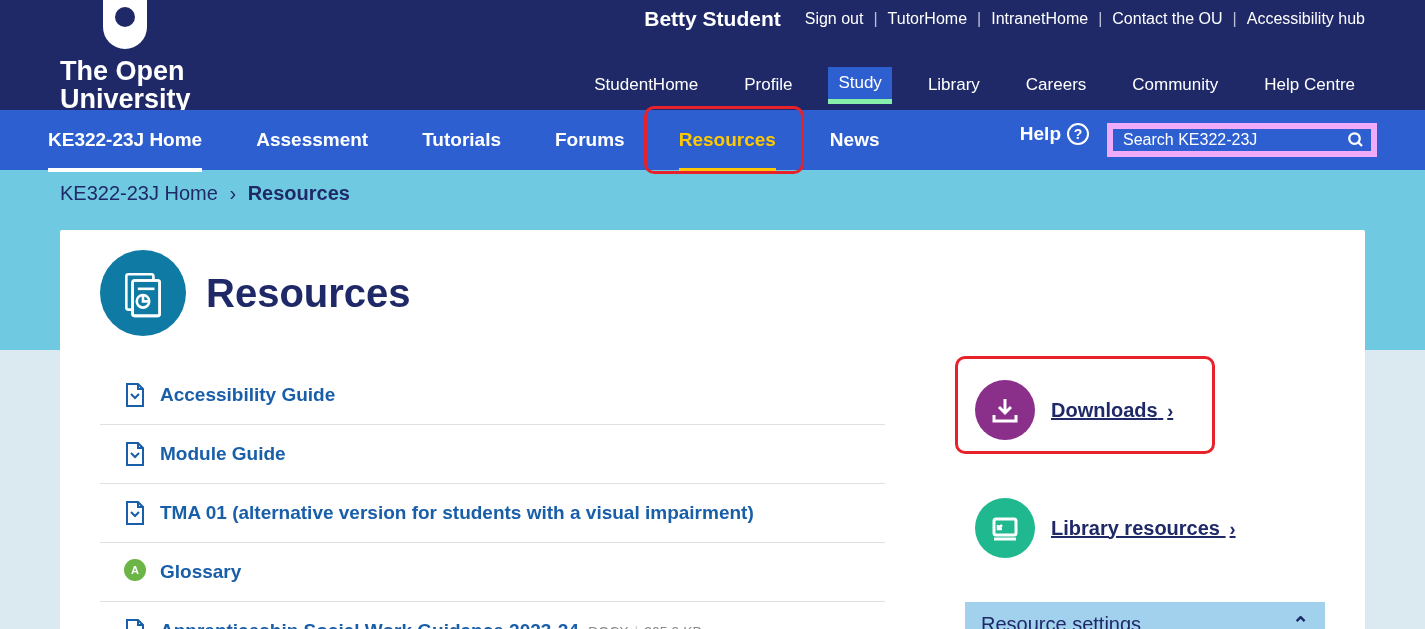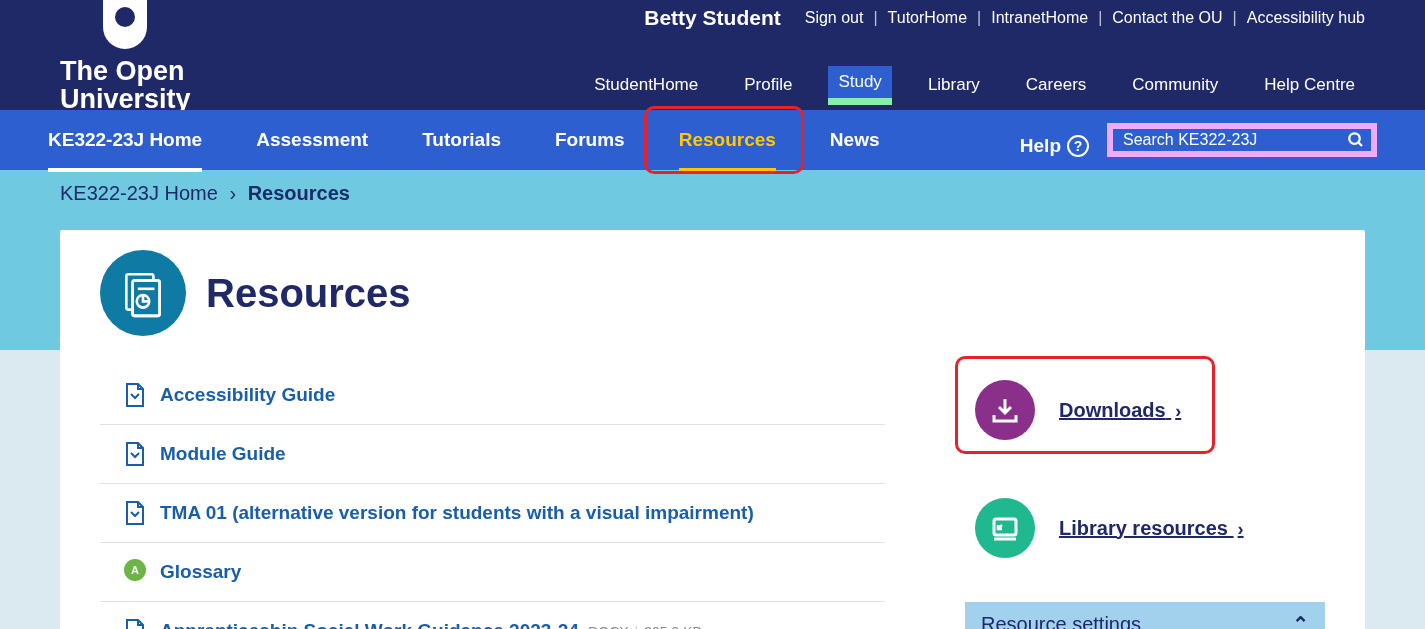--- a/index.html
+++ b/index.html
@@ -14,30 +14,30 @@
   .header-right { margin-left: auto; display: flex; flex-direction: column; align-items: flex-end; gap: 36px; }
   .top-links { display: flex; align-items: center; gap: 10px; font-size: 16px; }
   .top-links a { color: #fff; text-decoration: none; }
   .top-links .sep { color: #fff; opacity: 0.7; }
   .user-name { font-size: 21px; font-weight: 600; margin-right: 14px; }
   .search-ou { display: flex; align-items: center; }
   .search-ou input { width: 148px; height: 30px; border: none; border-radius: 15px 0 0 15px; padding: 0 12px; font-size: 14px; }
   .search-ou button { width: 30px; height: 30px; border: none; background: #fff; border-radius: 0 15px 15px 0; cursor: pointer; display: flex; align-items: center; justify-content: center; border-left: 1px solid #ccc; }
   .main-nav { display: flex; gap: 26px; font-size: 17px; align-items: center; }
   .main-nav a { color: #fff; text-decoration: none; padding: 6px 10px; }
-  .main-nav a.active { background: #2d5fd1; border-bottom: 7px solid #86efac; }
+  .main-nav a.active { background: #2d5fd1; border-bottom: 5px solid #86efac; }
 
   
   .module-nav { background: #2d5fd1; height: 60px; display: flex; align-items: center; padding: 0 48px; position: relative; }
   .module-nav a { color: #fff; font-size: 19px; font-weight: 600; text-decoration: none; padding: 17px 0; margin-right: 54px; position: relative; }
   .module-nav a.home-active::after { content: ""; position: absolute; bottom: -4px; left: 0; right: 0; height: 4px; background: #fff; }
   .module-nav a.res-active { color: #ffc800; }
   .module-nav a.res-active::after { content: ""; position: absolute; bottom: -4px; left: 0; right: 0; height: 4px; background: #ffc800; }
   .red-box-nav { position: absolute; border: 3px solid #e8222a; border-radius: 10px; left: 644px; top: -4px; width: 160px; height: 68px; pointer-events: none; }
-  .help-search { margin-left: auto; display: flex; align-items: flex-end; gap: 18px; }
+  .help-search { margin-left: auto; display: flex; align-items: flex-start; gap: 18px; }
   .help-link { color: #fff; font-size: 19px; font-weight: 600; display: flex; align-items: center; gap: 6px; }
   .help-icon { width: 22px; height: 22px; border: 2px solid #fff; border-radius: 50%; display: inline-flex; align-items: center; justify-content: center; font-size: 14px; }
   .module-search { border: 6px solid #f0abfc; background: transparent; width: 270px; height: 34px; display: flex; align-items: center; }
   .module-search input { flex: 1; background: transparent; border: none; color: #fff; padding: 0 10px; font-size: 16px; outline: none; }
   .module-search input::placeholder { color: #fff; }
   .module-search button { width: 34px; height: 34px; background: transparent; border: none; cursor: pointer; display: flex; align-items: center; justify-content: center; }
 
   
   .breadcrumb-bar { background: #6fcae1; height: 180px; }
   .breadcrumb { padding: 12px 60px; font-size: 20px; color: #1f2968; }
@@ -55,21 +55,21 @@
   .left-col { flex: 1; }
   .right-col { width: 360px; }
 
   .resource-list { list-style: none; }
   .resource-list li { border-bottom: 1px solid #e0e0e0; padding: 16px 0 16px 24px; display: flex; align-items: center; gap: 14px; }
   .resource-list .rl-icon { width: 22px; height: 26px; flex-shrink: 0; }
   .resource-list a { color: #195ea8; font-size: 19px; font-weight: bold; text-decoration: none; }
   .file-meta { color: #888; font-size: 14px; font-weight: normal; margin-left: 4px; }
   .file-meta .sep2 { color: #ccc; margin: 0 6px; }
 
-  .side-link { display: flex; align-items: center; gap: 24px; margin-bottom: 30px; padding: 14px 10px; position: relative; }
+  .side-link { display: flex; align-items: center; gap: 16px; margin-bottom: 30px; padding: 14px 10px; position: relative; }
   .side-link .circle { width: 60px; height: 60px; border-radius: 50%; display: flex; align-items: center; justify-content: center; }
   .side-link a { color: #1f2968; font-size: 20px; font-weight: 600; text-decoration: underline; }
   .side-link .chev2 { color: #1f2968; margin-left: 4px; font-size: 18px; }
   .red-box-dl { border: 3px solid #e8222a; border-radius: 10px; position: absolute; left: -10px; top: -10px; width: 260px; height: 98px; pointer-events: none; }
 
   .settings-panel { background: #a2d1ee; color: #1f2968; padding: 10px 16px; display: flex; align-items: center; justify-content: space-between; font-size: 20px; cursor: pointer; }
   .settings-panel .chev-up { font-size: 20px; color: #1f2968; font-weight: bold; }
 
   svg { display: block; }
 </style>

